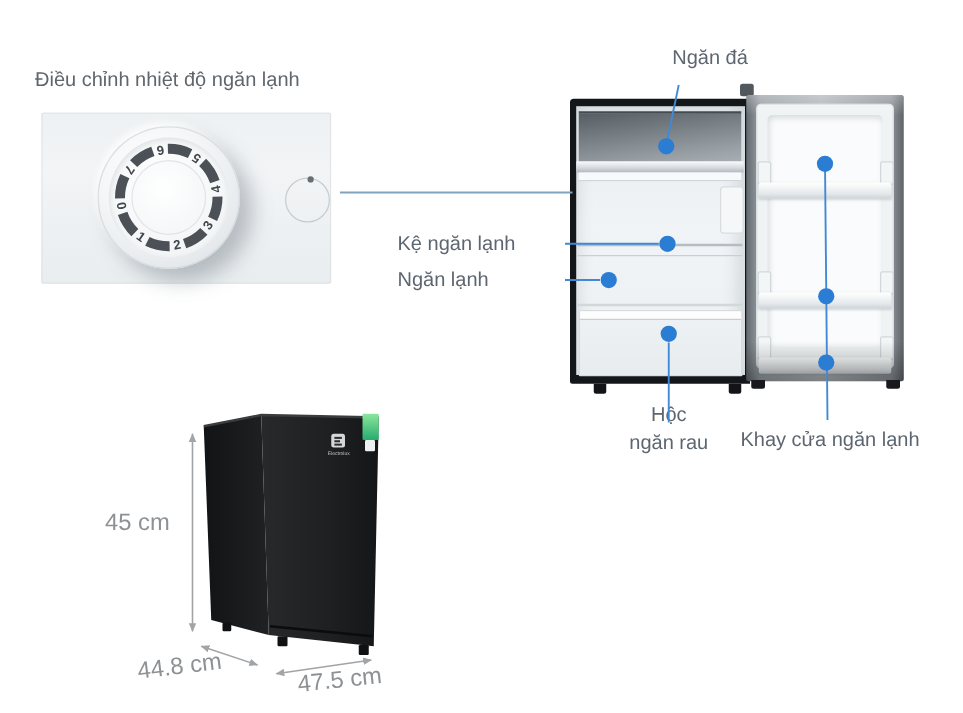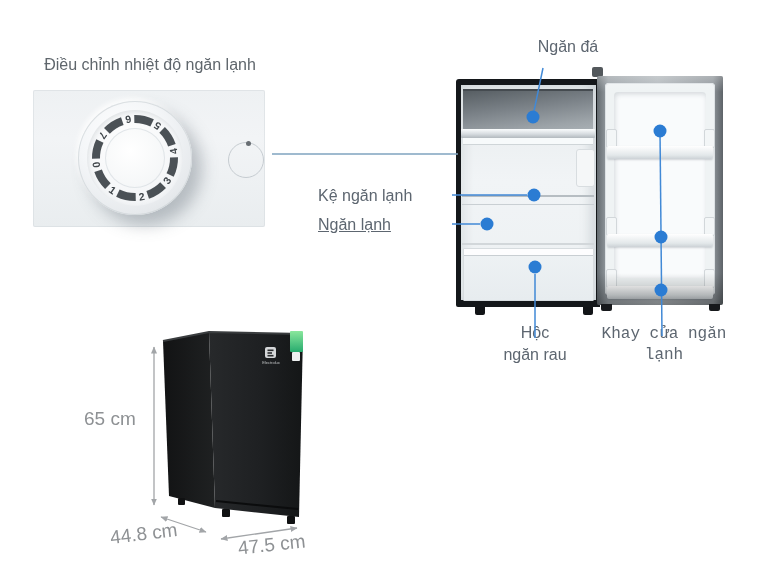--- a/index.html
+++ b/index.html
@@ -10,21 +10,21 @@
   .abs{position:absolute;}
   
   .lbl{position:absolute;color:#5d6670;font-size:16px;line-height:21px;}
   .lbl.center{text-align:center;}
   .lbl.right{}
   .dim{position:absolute;color:#8e9194;font-size:19px;white-space:nowrap;}
   
   #dial-panel{left:33px;top:90px;width:232px;height:137px;
     background:linear-gradient(180deg,#eef1f3 0%,#f2f4f6 35%,#e9edef 100%);
     border-radius:2px;box-shadow:inset 0 0 0 1px rgba(210,216,220,.5);}
-  #dial-title{left:28px;top:54px;width:244px;color:#5f666c;font-size:16px;text-align:center;}
+  #dial-title{left:28px;top:54px;width:244px;color:#5f666c;font-size:16px;}
   #knob{position:absolute;left:45px;top:11px;width:114px;height:114px;border-radius:50%;
     background:radial-gradient(circle at 38% 32%,#ffffff 0%,#f4f6f8 40%,#e7eaed 72%,#d6dbde 100%);
     box-shadow:10px 10px 16px rgba(80,92,102,.35),-2px -3px 5px rgba(255,255,255,.9),inset 0 0 0 1px rgba(200,206,210,.6);}
   #knob-face{position:absolute;left:9px;top:9px;width:96px;height:96px;border-radius:50%;
     background:radial-gradient(circle at 44% 38%,#ffffff 0%,#f2f4f6 75%,#e8ebee 100%);
     box-shadow:inset 1px 2px 5px rgba(90,100,110,.15);}
   #knob-core{position:absolute;left:27px;top:27px;width:60px;height:60px;border-radius:50%;
     background:radial-gradient(circle at 42% 38%,#ffffff 0%,#f4f6f7 80%);
     box-shadow:inset 0 0 0 1px rgba(215,221,225,.7);}
   #dial-scale{position:absolute;left:0;top:0;}
@@ -74,23 +74,23 @@
   .door-foot{position:absolute;width:11px;height:7px;background:#17191c;border-radius:0 0 2px 2px;}
   
   #overlay{position:absolute;left:0;top:0;z-index:6;pointer-events:none;}
   .blue-line{stroke:#4189d6;stroke-width:1.5;fill:none;}
   .blue-dot{fill:#2b7cd3;}
   .connector{stroke:#7fa3bf;stroke-width:1.5;fill:none;}
   .dim-arrow{stroke:#a2a5a8;stroke-width:1.3;fill:none;}
   
   #lbl-freezer{left:523px;top:36px;width:90px;}
   #lbl-shelf{left:318px;top:185px;width:129px;}
-  #lbl-cooler{left:318px;top:214px;width:127px;text-decoration:underline;}
+  #lbl-cooler{left:318px;top:214px;width:127px;}
   #lbl-crisper{left:485px;top:322px;width:100px;line-height:22px;}
-  #lbl-doortray{left:584px;top:324px;width:160px;font-family:Liberation Mono, monospace;}
+  #lbl-doortray{left:584px;top:342px;width:160px;}
   #dim-height{left:84px;top:408px;}
   #dim-depth{left:110px;top:523px;transform:rotate(-7deg);}
   #dim-width{left:238px;top:534px;transform:rotate(-6deg);}
 </style>
 </head>
 <body>
 
 <div class="lbl" id="dial-title">Điều chỉnh nhiệt độ ngăn lạnh</div>
 
 <div class="abs" id="dial-panel">
@@ -229,15 +229,15 @@
 
 <div class="lbl center" id="lbl-freezer">Ngăn đá</div>
 <div class="lbl right" id="lbl-shelf">Kệ ngăn lạnh</div>
 <div class="lbl right" id="lbl-cooler">Ngăn lạnh</div>
 <div class="lbl center" id="lbl-crisper">
   <span>Hộc</span><br>
   <span>ngăn rau</span>
 </div>
 <div class="lbl center" id="lbl-doortray">Khay cửa ngăn lạnh</div>
 
-<div class="dim" id="dim-height">65 cm</div>
+<div class="dim" id="dim-height">45 cm</div>
 <div class="dim" id="dim-depth">44.8 cm</div>
 <div class="dim" id="dim-width">47.5 cm</div>
 
 </body></html>

